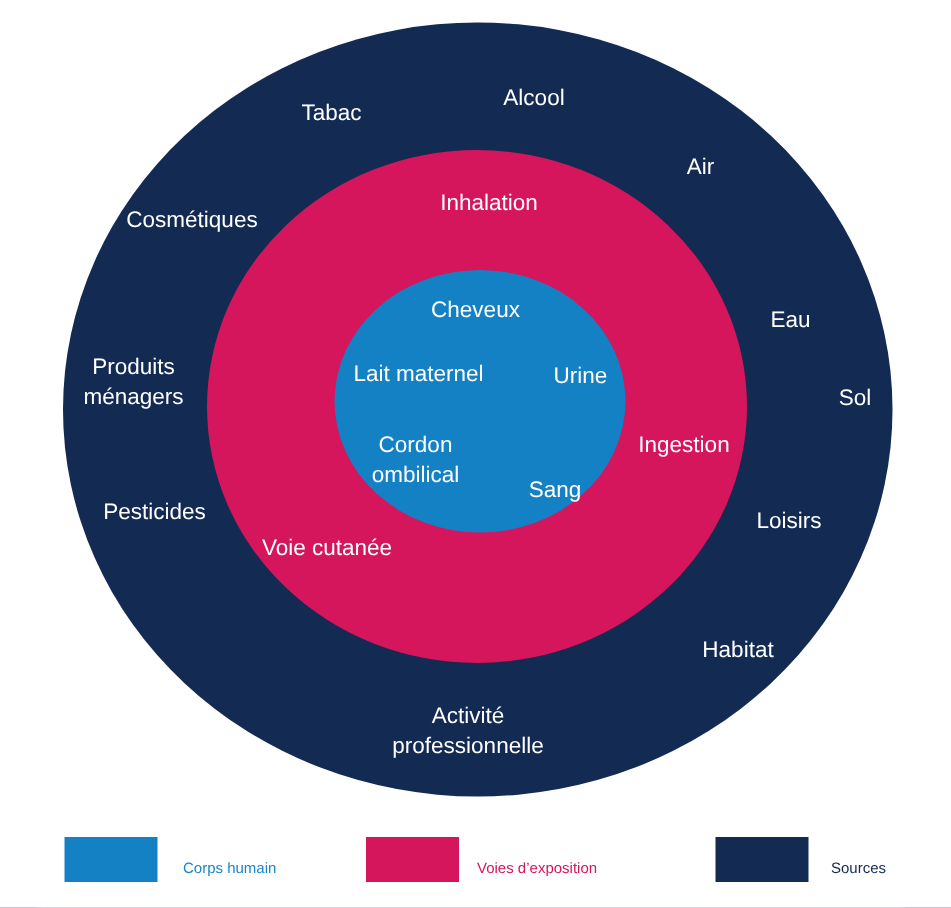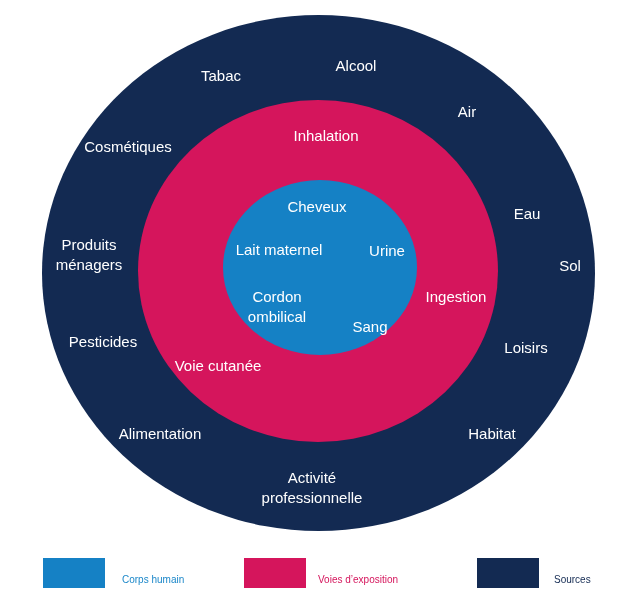--- a/index.html
+++ b/index.html
@@ -45,21 +45,20 @@
 
   <span class="lbl" style="left:221px; top:76px;">Tabac</span>
   <span class="lbl" style="left:356px; top:66px;">Alcool</span>
   <span class="lbl" style="left:467px; top:112px;">Air</span>
   <span class="lbl" style="left:527px; top:190px;margin-top:24px;">Eau</span>
   <span class="lbl" style="left:554px; top:266px;margin-left:16px;">Sol</span>
   <span class="lbl" style="left:526px; top:348px;">Loisirs</span>
   <span class="lbl" style="left:468px; top:434px;margin-left:24px;">Habitat</span>
   <span class="lbl" style="left:312px; top:488px;text-align:center;">Activité
 professionnelle</span>
-  <span class="lbl" style="left:160px; top:434px;">Alimentation</span>
   <span class="lbl" style="left:103px; top:342px;">Pesticides</span>
   <span class="lbl" style="left:89px;  top:255px;">Produits
 ménagers</span>
   <span class="lbl" style="left:128px; top:147px;text-align:right;">Cosmétiques</span>
 
   <span class="lbl" style="left:326px; top:136px;">Inhalation</span>
   <span class="lbl" style="left:456px; top:297px;">Ingestion</span>
   <span class="lbl" style="left:218px; top:366px;">Voie cutanée</span>
 
   <span class="lbl" style="left:317px; top:207px;">Cheveux</span>

